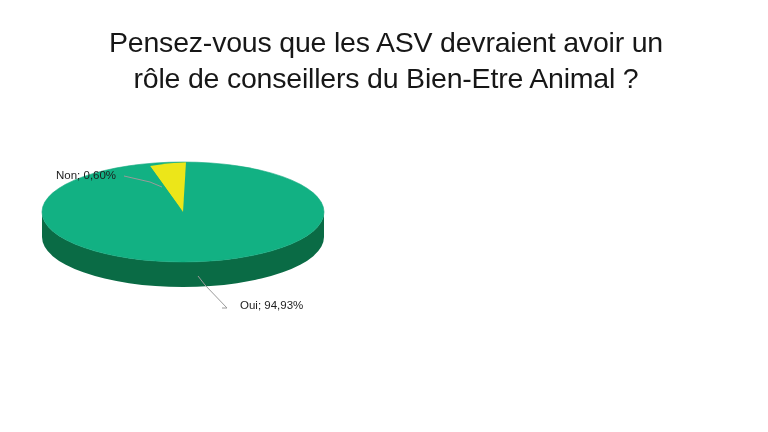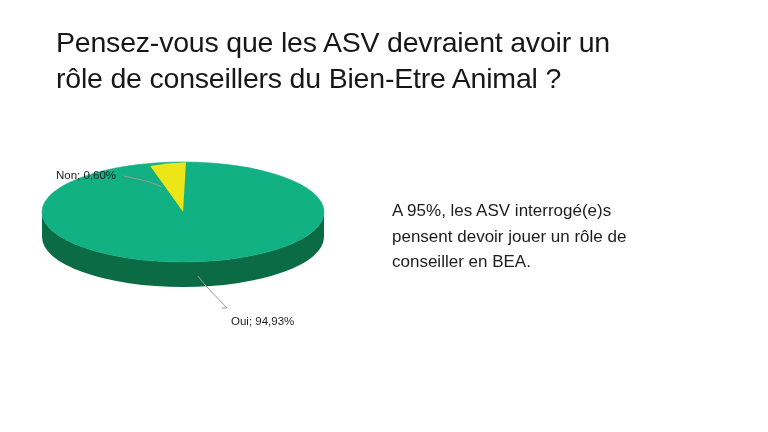--- a/index.html
+++ b/index.html
@@ -24,20 +24,21 @@
     position: absolute;
     left: 56px;
     top: 24px;
     width: 660px;
     font-size: 28.5px;
     line-height: 36px;
     color: #171717;
     font-weight: 400;
     letter-spacing: -0.2px;
     white-space: pre-line;
+    text-align: center;
   }
 
   
   #chart {
     position: absolute;
     left: 0px;
     top: 130px;
     width: 380px;
     height: 210px;
   }
@@ -61,23 +62,22 @@
     width: 68px;
     text-align: center;
     white-space: pre-line;
   }
   #label-non {
     left: 56px;
     top: 38px;
     text-align: right;
   }
   #label-oui {
-    left: 231px;
+    left: 240px;
     top: 168px;
-    margin-top: 16px;
   }
 
   
   #body-text {
     position: absolute;
     left: 392px;
     top: 198px;
     width: 310px;
     font-size: 17px;
     line-height: 25.5px;
@@ -132,17 +132,14 @@
       <polyline points="227,178 205,155 198,146" fill="none" stroke="#9a9a9a" stroke-width="1"></polyline>
       <line x1="227" y1="178" x2="222" y2="178" stroke="#9a9a9a" stroke-width="1"></line>
     </svg>
 
 
     <div class="data-label" id="label-non">Non; 0,60%</div>
 
     <div class="data-label" id="label-oui">Oui; 94,93%</div>
   </div>
 
-  <div id="body-text">A 95%, les ASV interrogé(e)s
-pensent devoir jouer un rôle de
-conseiller en BEA.</div>
 
 </div>
 
 </body></html>

